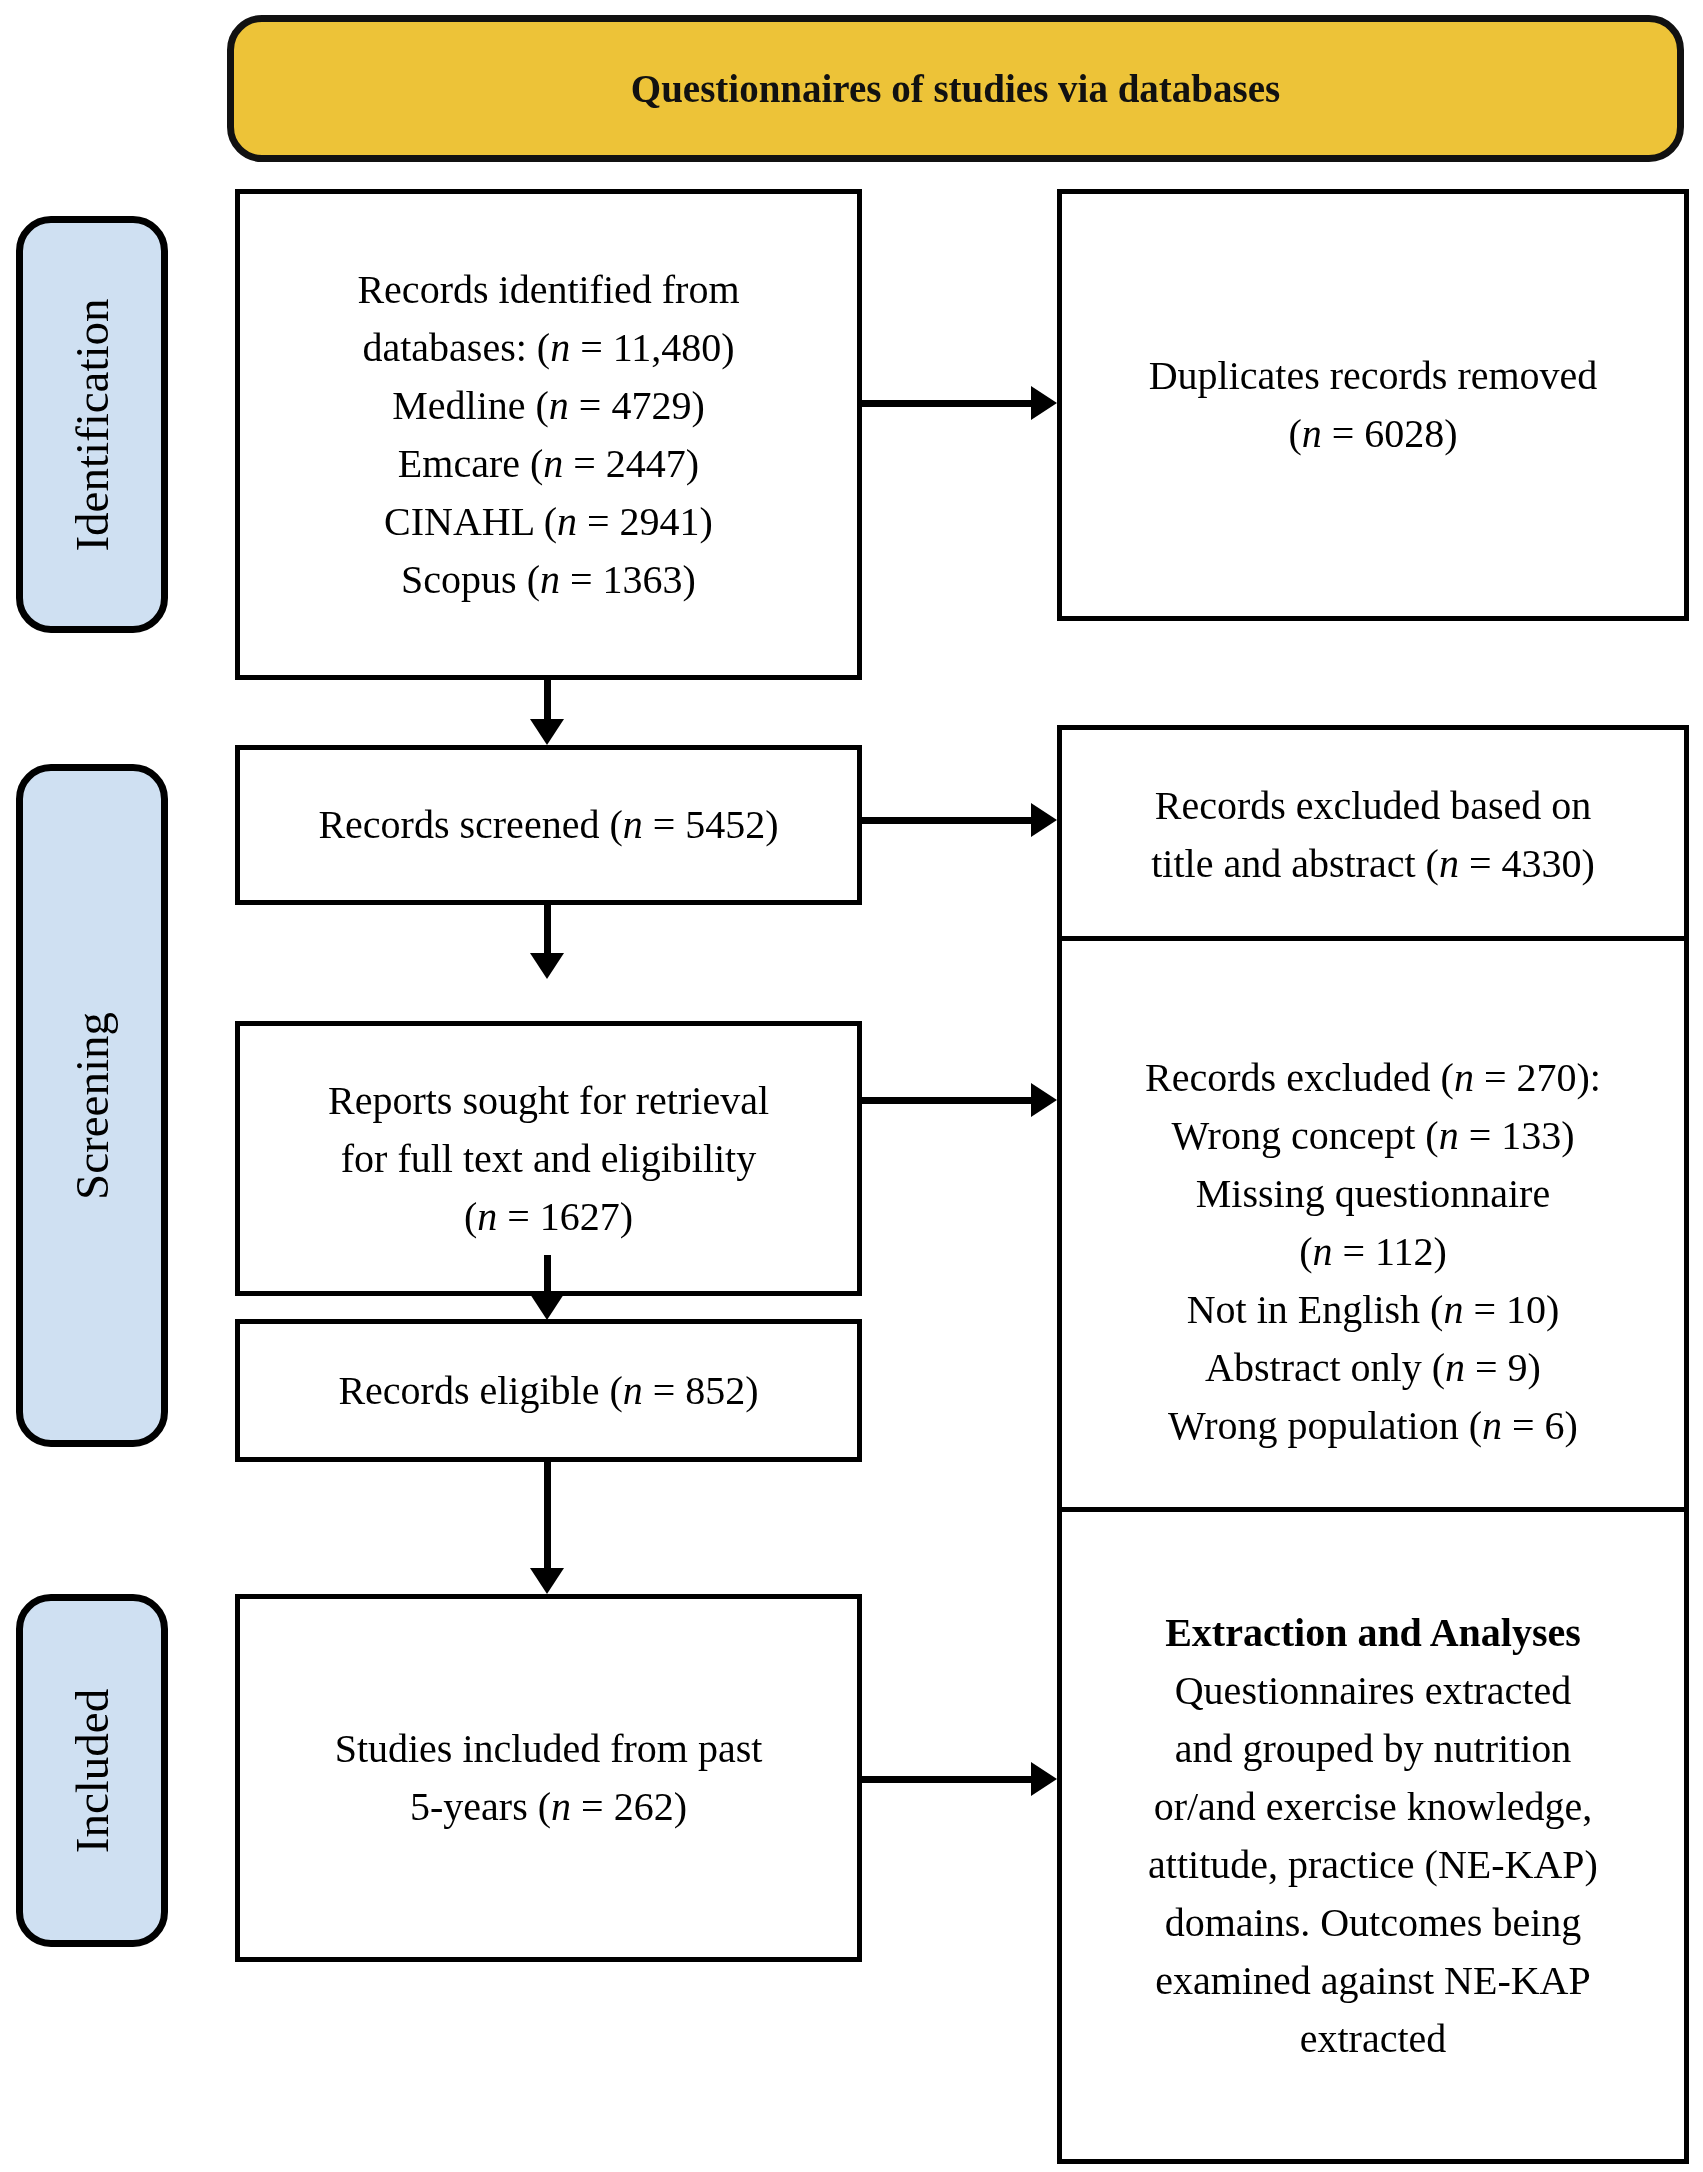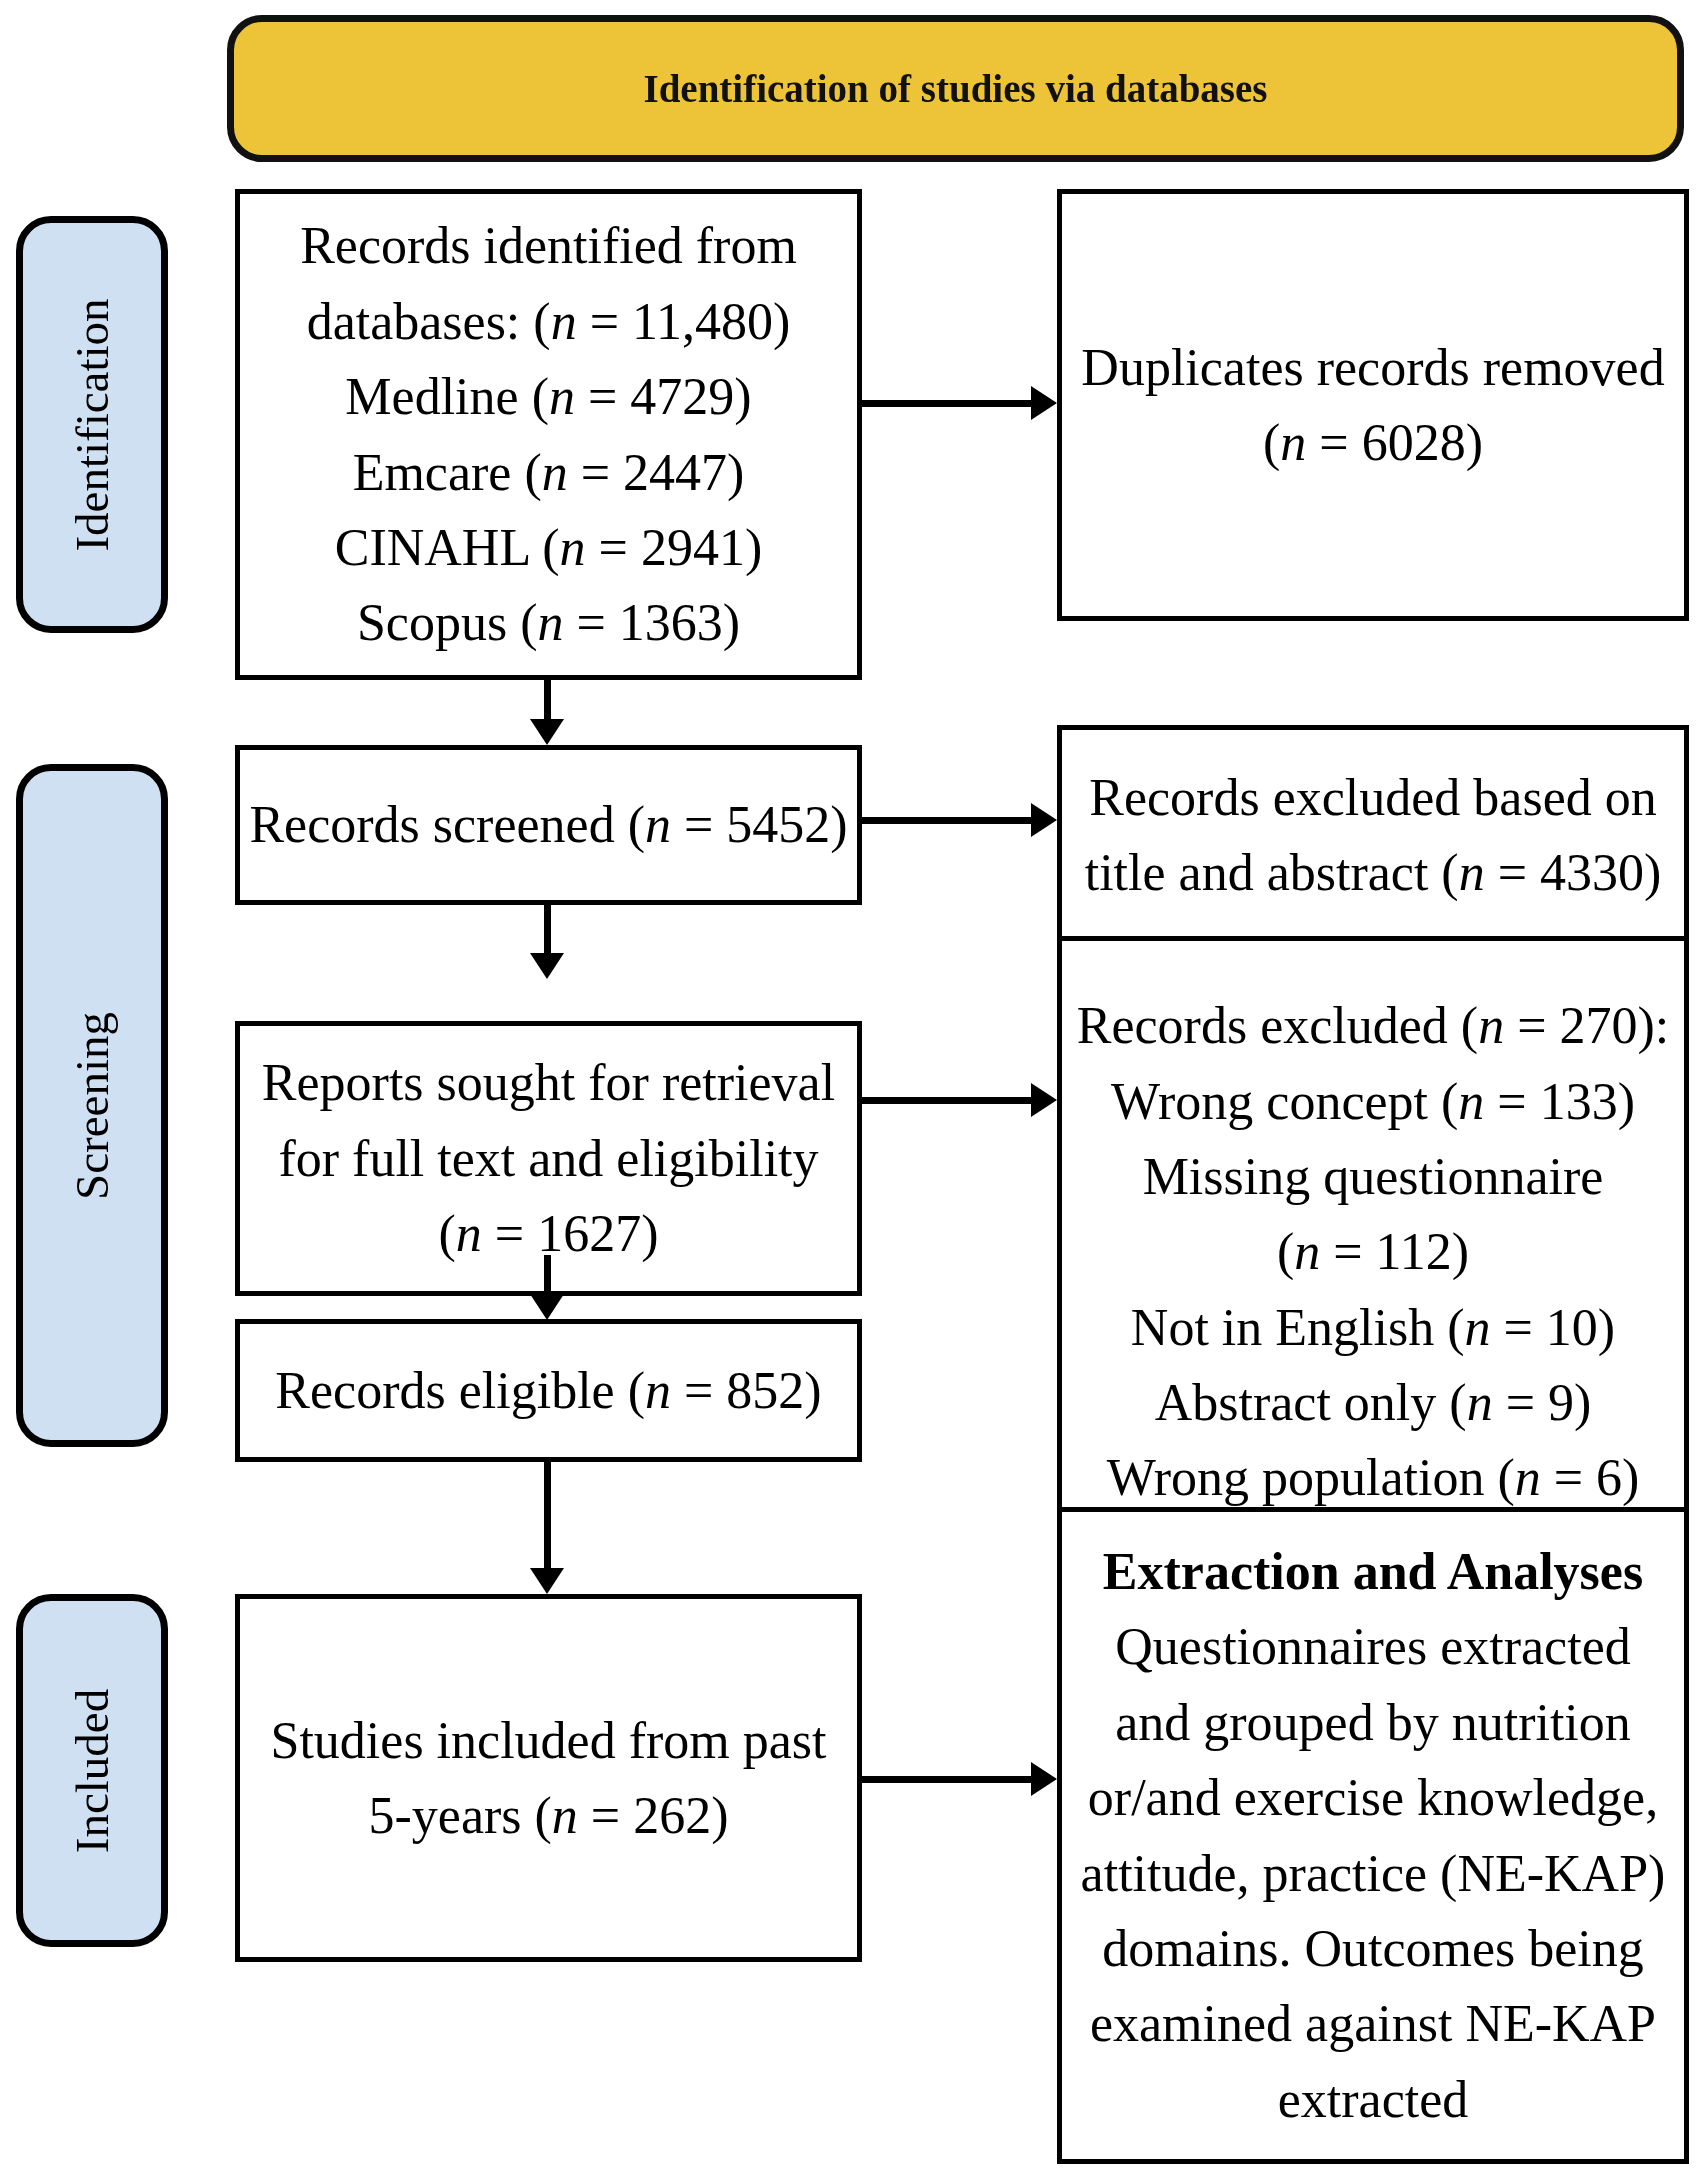--- a/index.html
+++ b/index.html
@@ -27,21 +27,21 @@
   }
   .stage span{transform:rotate(-90deg);white-space:nowrap;font-size:47px;}
   .stage.s1{top:216px;height:417px;}
   .stage.s2{top:764px;height:683px;}
   .stage.s3{top:1594px;height:353px;}
   
   .box{
     position:absolute;background:#ffffff;border:5.4px solid #000;
     display:flex;flex-direction:column;align-items:center;justify-content:center;
     text-align:center;box-sizing:border-box;
-    font-size:52px;line-height:1.45;
+    font-size:40px;line-height:1.45;
   }
   .box .line{white-space:nowrap;}
   .box .line.bold{font-weight:bold;}
   .box i{font-style:italic;}
   .col-main{left:235px;width:627px;}
   .col-right{left:1057px;width:632px;}
   .b1{top:189px;height:491px;}
   .b2{top:745px;height:160px;}
   .b3{top:979px;height:275px;margin-top:42px;}
   .b4{top:1319px;height:143px;}
@@ -67,21 +67,21 @@
   .av2{left:530px;top:905px;height:74px;}
   .av3{left:530px;top:1255px;height:65px;}
   .av4{left:530px;top:1462px;height:132px;}
 </style>
 </head>
 <body>
 
 <div class="canvas">
 
   <div class="banner">
-    <span>Identification of studies via databases</span>
+    <span>Questionnaires of studies via databases</span>
   </div>
 
   <div class="stage s1">
     <span>Identification</span>
   </div>
   <div class="stage s2">
     <span>Screening</span>
   </div>
   <div class="stage s3">
     <span>Included</span>

